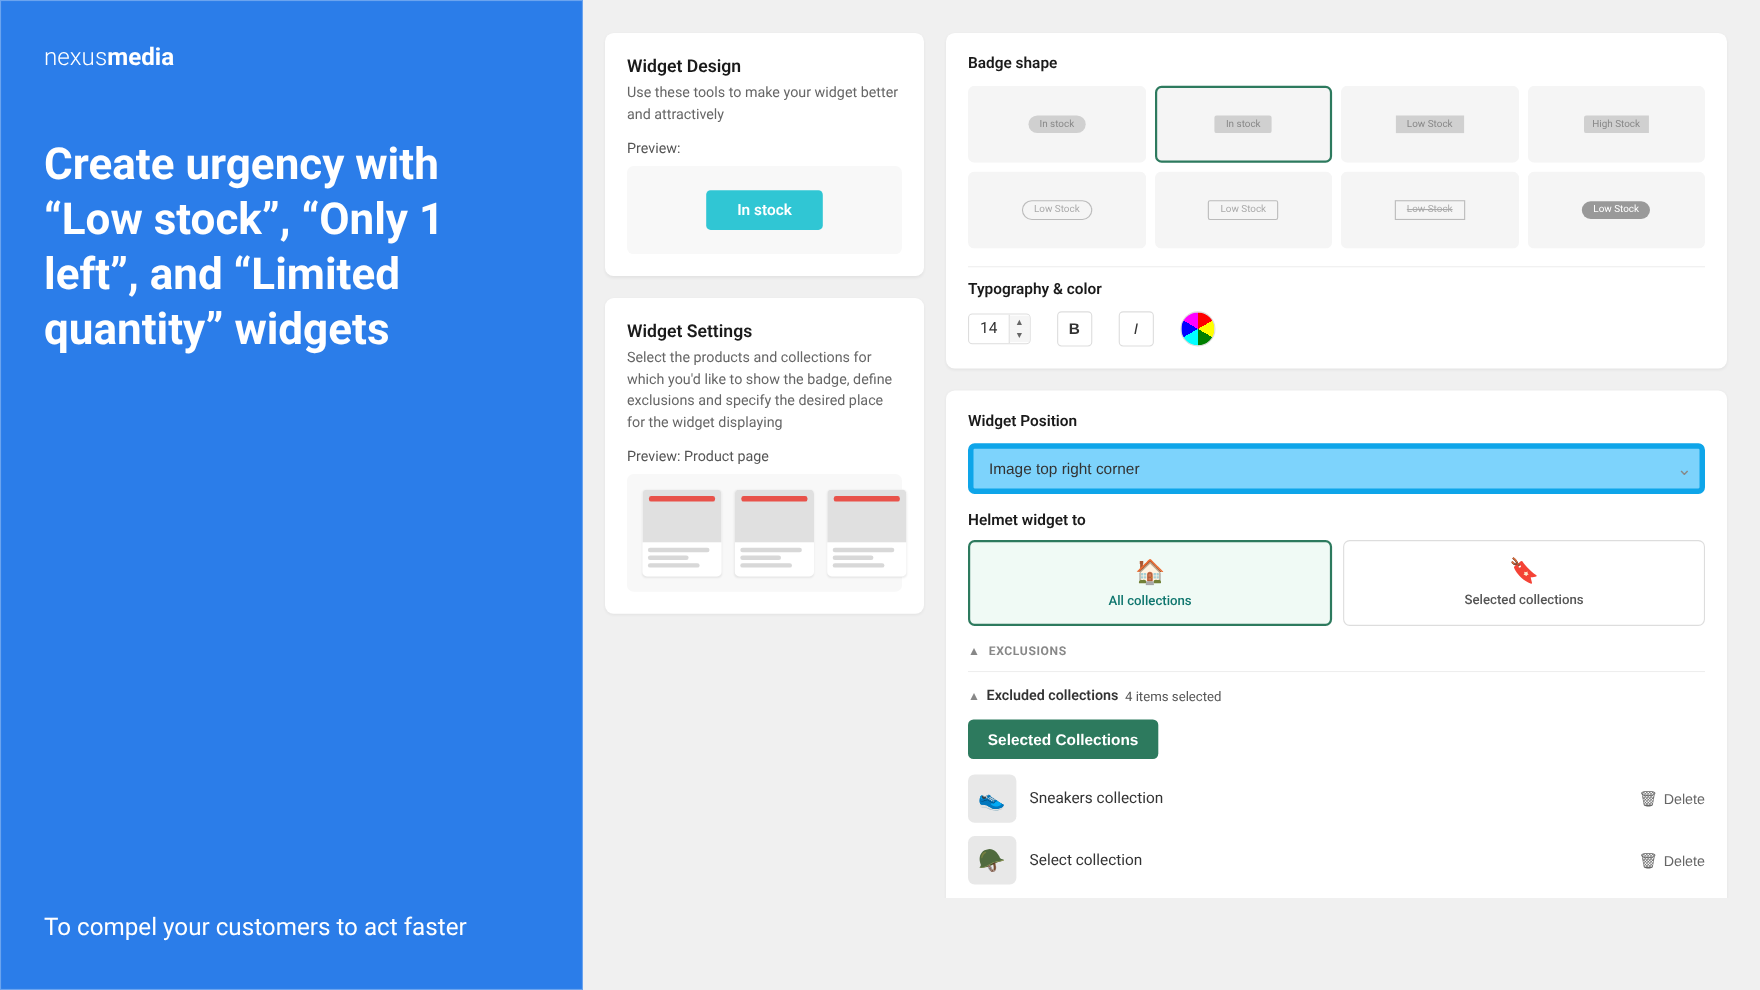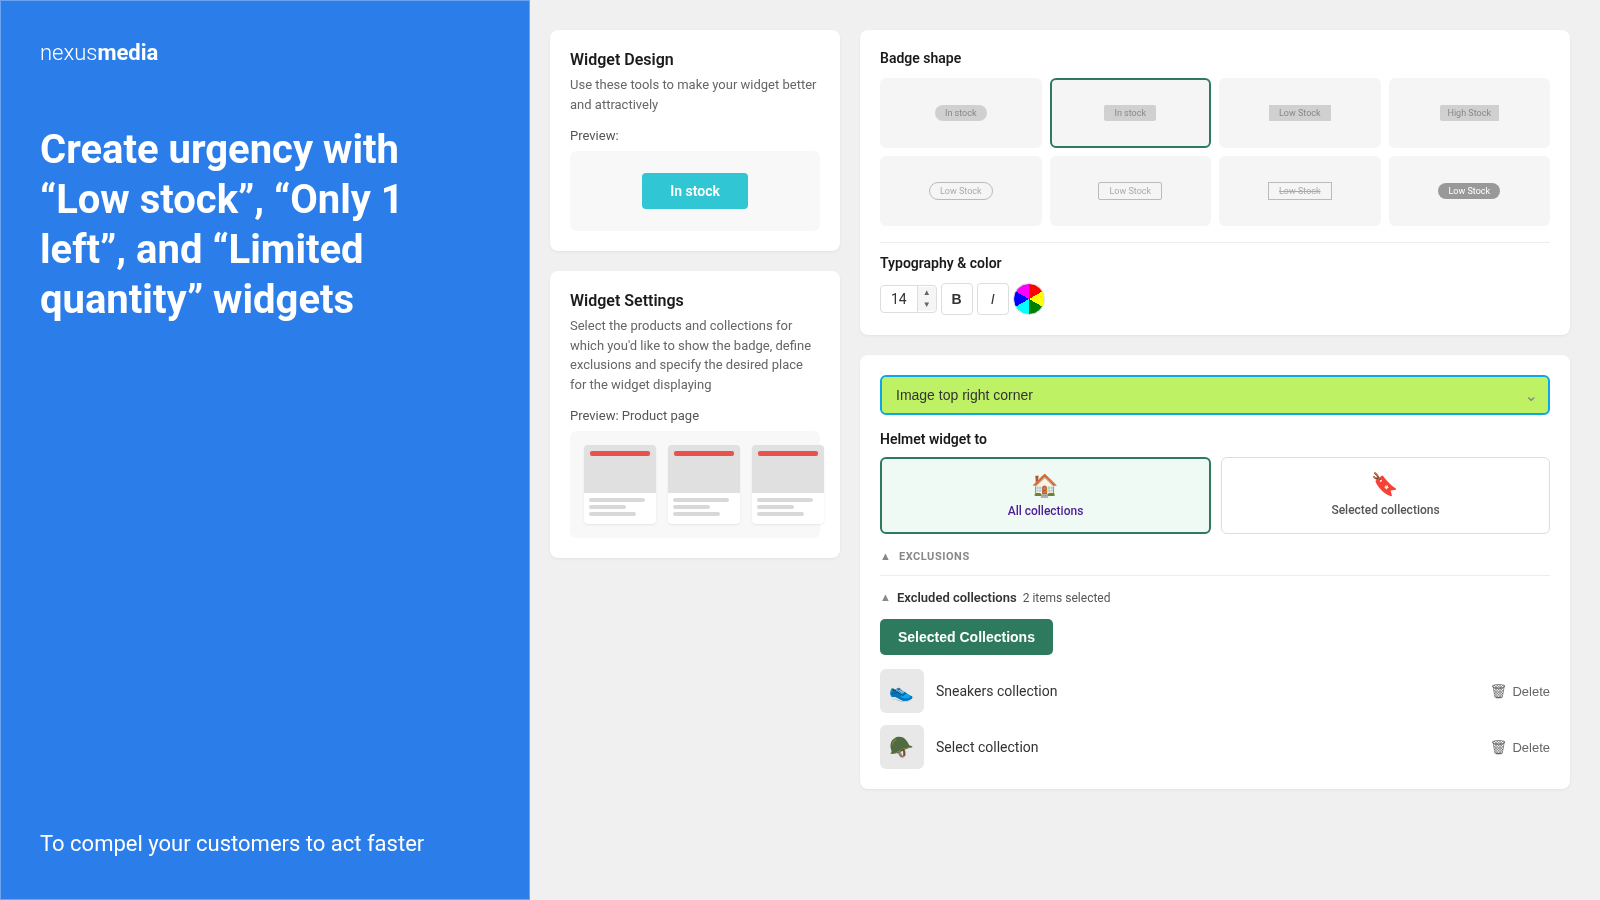--- a/index.html
+++ b/index.html
@@ -203,21 +203,21 @@
       color: white;
       font-size: 9px;
       padding: 3px 10px;
       border-radius: 20px;
     }
 
     
     .typography-row {
       display: flex;
       align-items: center;
-      gap: 4px;
+      gap: 24px;
       margin-top: 10px;
     }
     .font-size-input {
       display: flex;
       align-items: center;
       border: 1px solid #ddd;
       border-radius: 4px;
       overflow: hidden;
     }
     .font-size-value {
@@ -312,25 +312,25 @@
       color: #1a1a1a;
       margin-bottom: 12px;
     }
     .select-wrapper {
       position: relative;
       width: 100%;
     }
     .select-wrapper select {
       width: 100%;
       padding: 10px 36px 10px 14px;
-      border: 2px solid #0ea5e9;
+      border: 5px solid #0ea5e9;
       border-radius: 6px;
       font-size: 14px;
       color: #333;
-      background: #bef264;
+      background: #7dd3fc;
       appearance: none;
       cursor: pointer;
     }
     .select-arrow {
       position: absolute;
       right: 12px;
       top: 50%;
       transform: translateY(-50%);
       pointer-events: none;
       color: #888;
@@ -363,21 +363,21 @@
       border: 2px solid #2d7a5e;
       background: #f0faf5;
     }
     .apply-option-icon {
       font-size: 22px;
       margin-bottom: 6px;
     }
     .apply-option-label {
       font-size: 12px;
       font-weight: 500;
-      color: #4c1d95;
+      color: #0f766e;
     }
     .apply-option:not(.active) .apply-option-label {
       color: #555;
     }
 
     
     .exclusions-header {
       display: flex;
       align-items: center;
       gap: 8px;
@@ -588,20 +588,21 @@
         </div>
         <button class="font-btn">B</button>
         <button class="font-btn italic">I</button>
         <div class="color-circle"></div>
       </div>
     </div>
 
     <div class="card">
 
       
+      <div class="section-title">Widget Position</div>
       <div class="select-wrapper">
         <select>
           <option>Image top right corner</option>
           <option>Image top left corner</option>
           <option>Below title</option>
           <option>Below price</option>
         </select>
         <span class="select-arrow">⌄</span>
       </div>
 
@@ -623,21 +624,21 @@
         <span class="chevron">▲</span>
         <span class="exclusions-title">EXCLUSIONS</span>
       </div>
 
       <div class="divider" style="margin-top:12px"></div>
 
       
       <div class="excluded-collections-row">
         <span class="chevron">▲</span>
         <span class="ec-label">Excluded collections</span>
-        <span class="ec-badge">2 items selected</span>
+        <span class="ec-badge">4 items selected</span>
       </div>
 
       
       <button class="exclude-btn">Selected Collections</button>
 
       
       <div class="collection-list">
         <div class="collection-item">
           <div class="collection-thumb">👟</div>
           <div class="collection-name">Sneakers collection</div>

